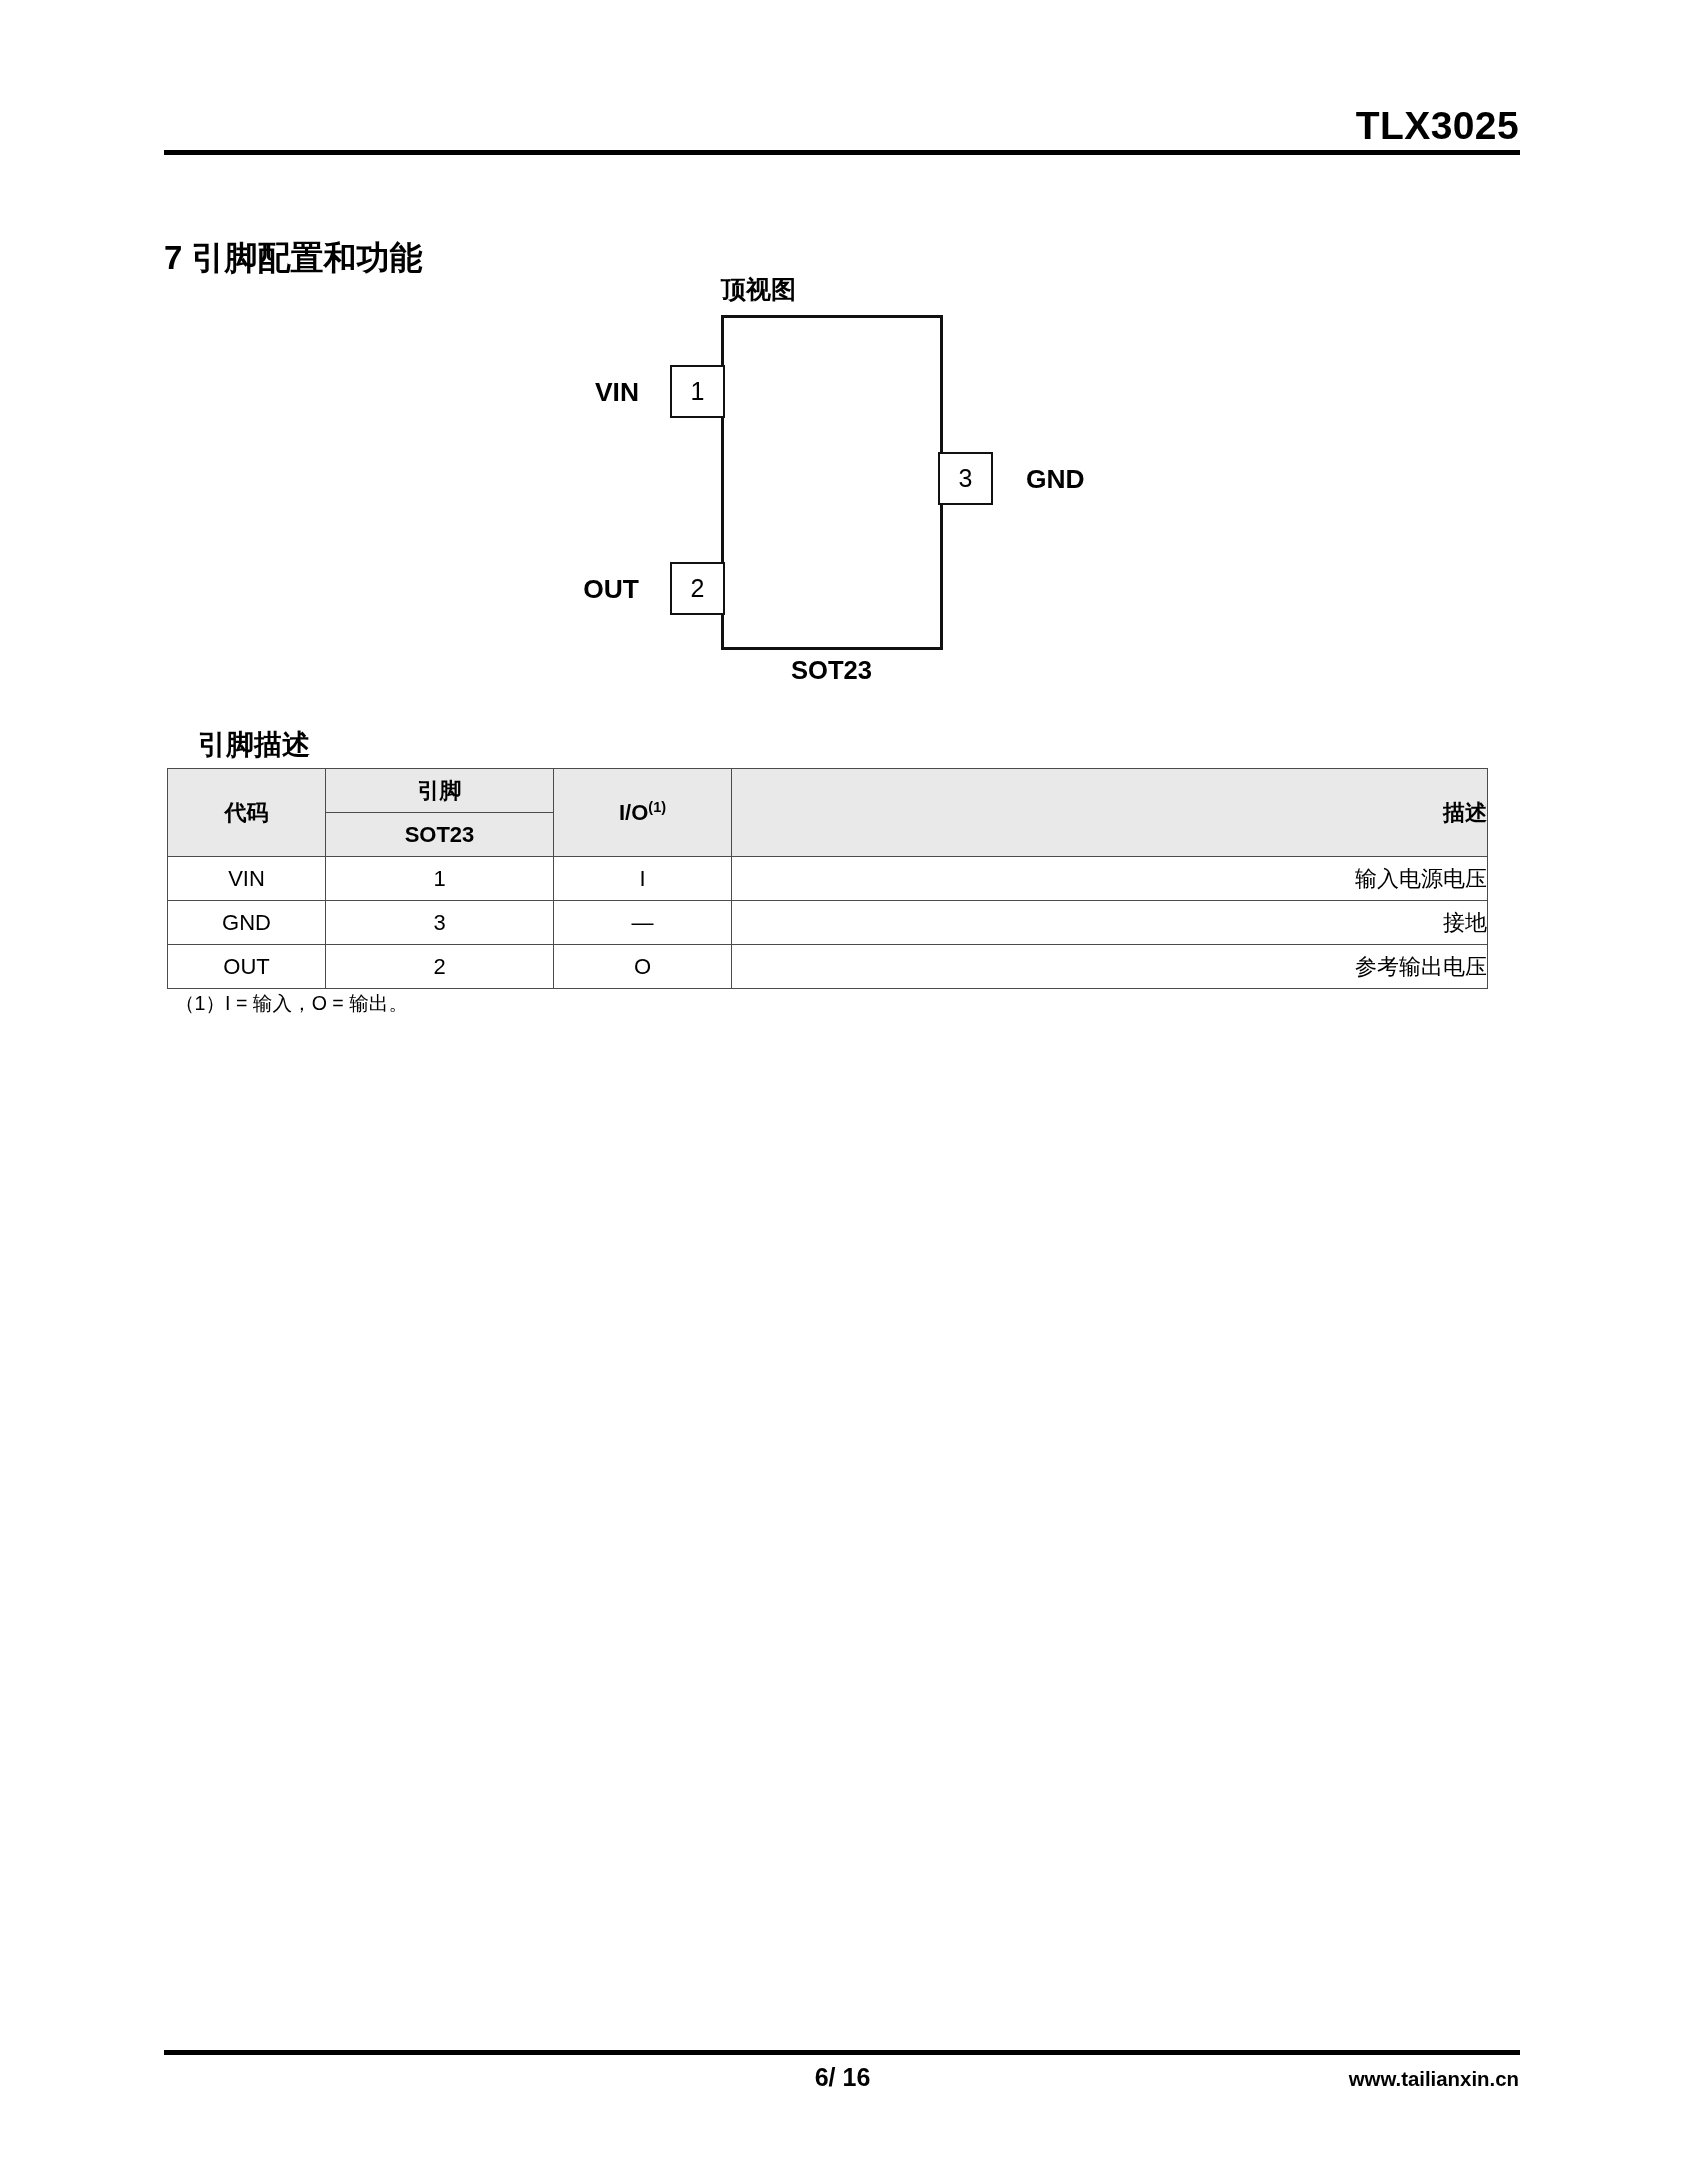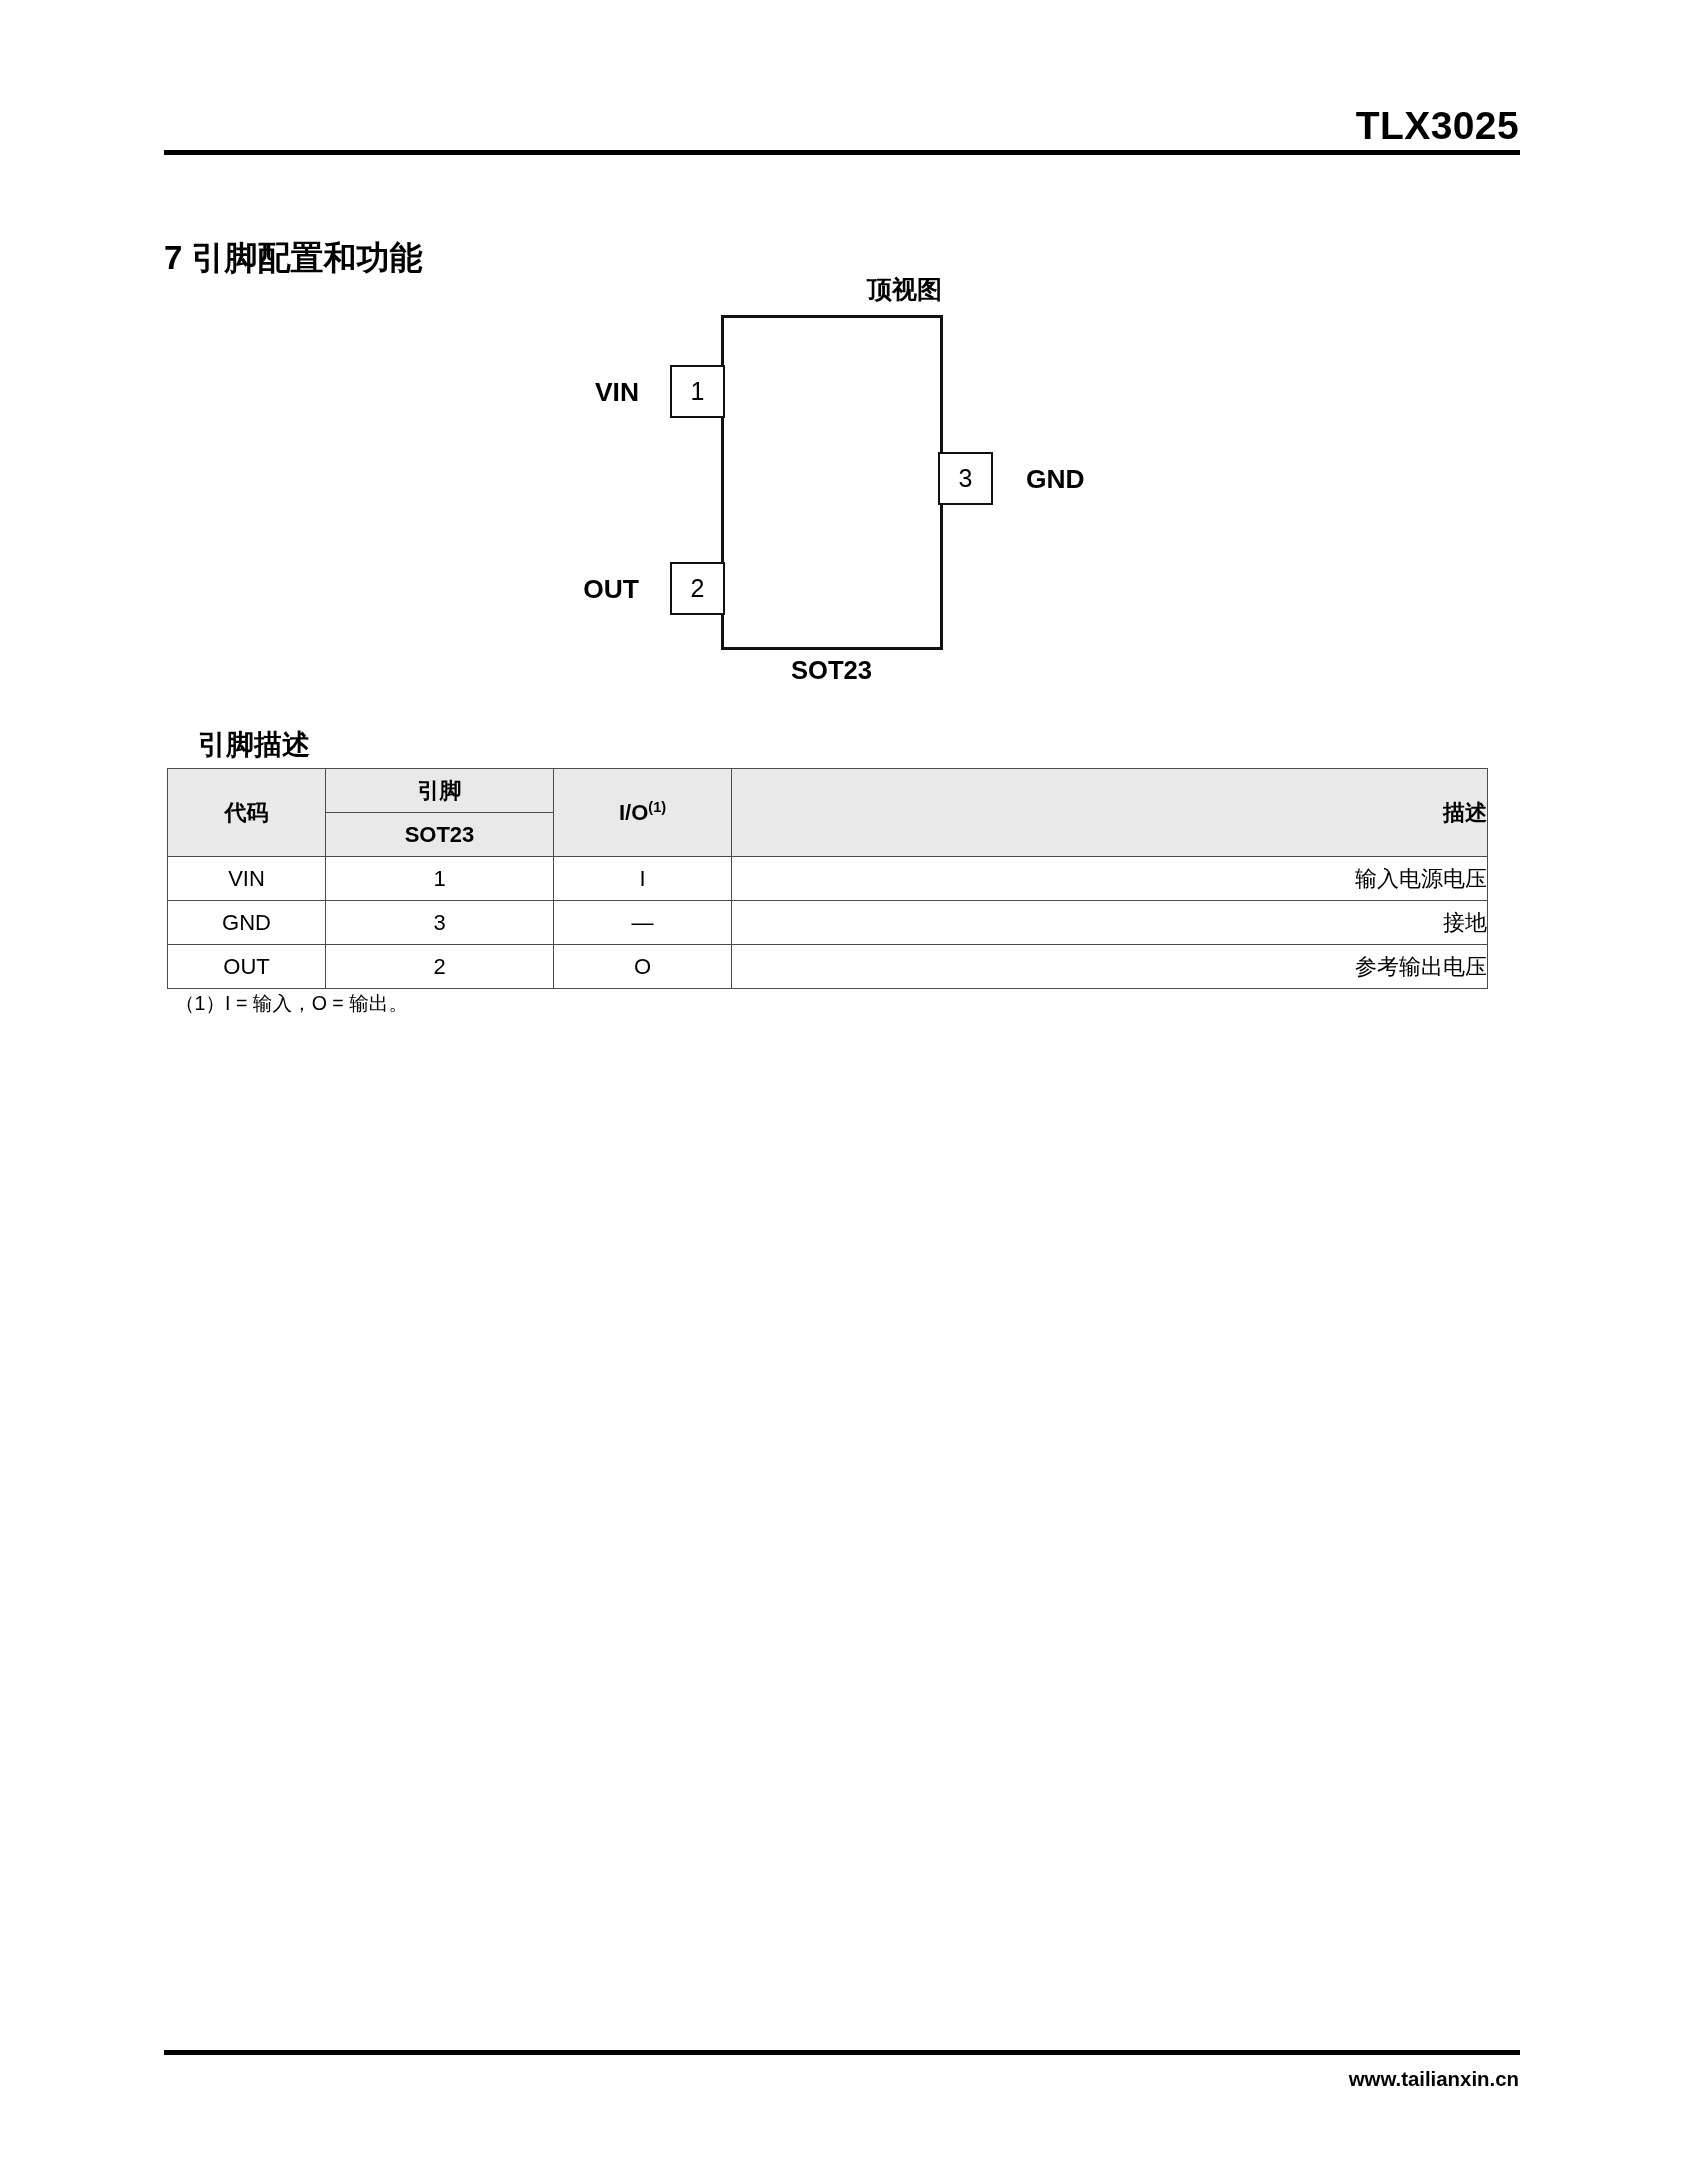--- a/index.html
+++ b/index.html
@@ -23,21 +23,21 @@
     width:1356px; height:5.1px; background:#000;
   }
   .section-title {
     position:absolute; left:164px; top:189px;
     font-size:33px; font-weight:bold;margin-top:47px;
   }
 
   
   .diag-title {
     position:absolute; left:721px; top:273px; width:221px;
-    text-align:right; font-size:25px; font-weight:bold;
+    text-align:left; font-size:25px; font-weight:bold;
   }
   .ic-body {
     position:absolute; left:721px; top:315px;
     width:216px; height:329px;
     border:3.4px solid #111; background:#fff;
   }
   .pin-box {
     position:absolute; width:51px; height:49px;
     border:2.6px solid #111; background:#fff;
     display:flex; align-items:center; justify-content:center;
@@ -168,16 +168,17 @@
         <td>2</td>
         <td>O</td>
         <td class="desc-col">参考输出电压</td>
       </tr>
     </tbody>
   </table>
 
   <div class="footnote">（1）I = 输入，O = 输出。</div>
 
   <div class="footer-rule"></div>
+  <div class="footer-page">6/ 16</div>
   <div class="footer-site">www.tailianxin.cn</div>
 
 </div>
 
 
 </body></html>

